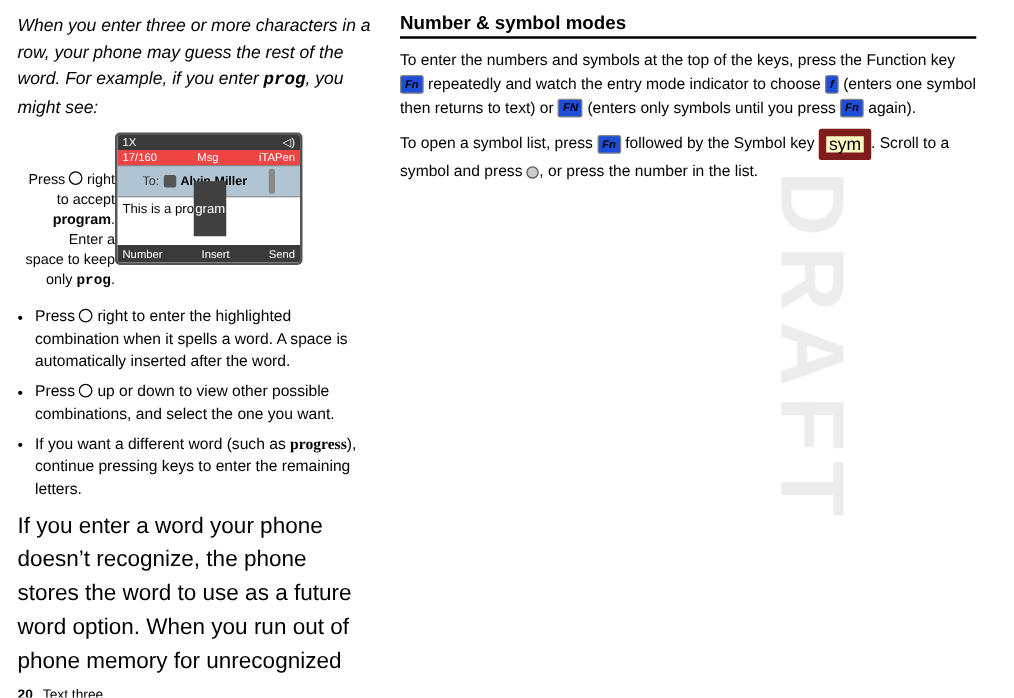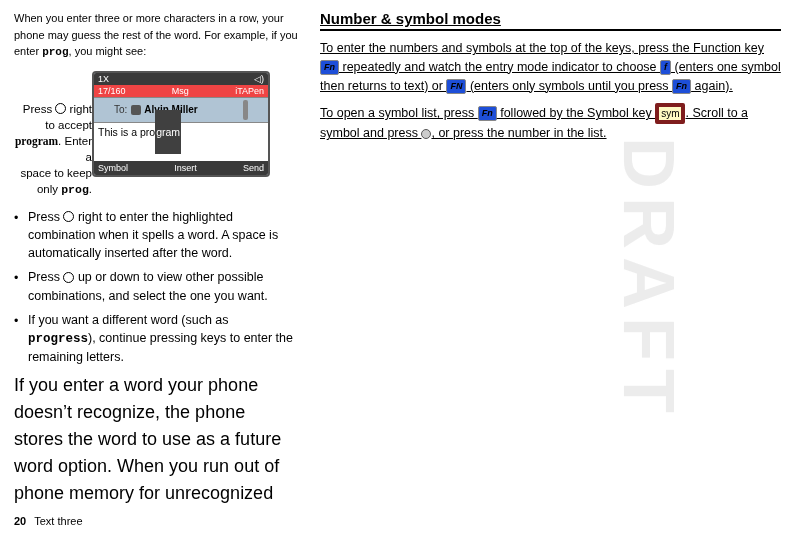--- a/index.html
+++ b/index.html
@@ -16,28 +16,28 @@
     .left-column {
       width: 310px;
       padding: 10px 12px 10px 14px;
       flex-shrink: 0;
     }
 
     .right-column {
       flex: 1;
       padding: 10px 30px 10px 10px;
       border-left: none;
-      text-decoration: underline;
     }
 
     .intro-text {
-      font-size: 11px;
+      font-size: 14px;
       line-height: 1.5;
       color: #000;
       margin-bottom: 10px;
+      font-style: italic;
     }
 
     .phone-diagram-area {
       display: flex;
       flex-direction: row;
       align-items: flex-start;
       margin-bottom: 10px;
     }
 
     .press-label {
@@ -52,21 +52,21 @@
     }
 
     .phone-screen-container {
       flex: 1;
     }
 
     .phone-screen {
       border: 2px solid #555;
       border-radius: 4px;
       background: #d0dce8;
-      width: 178px;
+      width: 150px;
       overflow: hidden;
     }
 
     .phone-status-bar {
       background: #3a3a3a;
       color: #fff;
       font-size: 9px;
       padding: 1px 4px;
       display: flex;
       justify-content: space-between;
@@ -243,23 +243,23 @@
       height: 10px;
       border-radius: 50%;
       border: 1.5px solid #555;
       background: #ccc;
       vertical-align: middle;
     }
 
     .sym-key {
       display: inline-block;
       background: #fef9c3;
-      border: 4px solid #7f1d1d;
-      border-radius: 2px;
-      font-size: 10px;
+      border: 6px solid #7f1d1d;
+      border-radius: 2px;
+      font-size: 14px;
       padding: 0 2px;
       vertical-align: middle;
       line-height: 13px;
     }
 
     .star-key {
       display: inline-block;
       background: #ccc;
       border: 1px solid #888;
       border-radius: 2px;
@@ -296,21 +296,21 @@
 </head>
 <body>
 
 <div class="left-column">
   <p class="intro-text">
     <span>When you enter three or more characters in a row, your phone may guess the rest of the word. For example, if you enter </span><span class="bold-word" style="font-family: 'Courier New', monospace; font-weight: bold;">prog</span><span>, you might see:</span>
   </p>
 
   <div class="phone-diagram-area">
     <div class="press-label">
-      <span>Press <span class="inline-btn"></span> right<br>to accept<br><span class="bold-word" style="font-family:Liberation Serif, serif;">program</span>. Enter a<br>space to keep<br>only <span class="bold-word" style="font-family:'Courier New',monospace;">prog</span>.</span>
+      <span>Press <span class="inline-btn"></span> right<br>to accept<br><span class="bold-word" style="font-family:Liberation Sans, sans-serif;">program</span>. Enter a<br>space to keep<br>only <span class="bold-word" style="font-family:'Courier New',monospace;">prog</span>.</span>
     </div>
     <div class="phone-screen-container">
       <div class="phone-screen">
 
         <div class="phone-status-bar">
           <span>1X</span>
           <span>◁)</span>
         </div>
 
         <div class="phone-counter">
@@ -324,40 +324,40 @@
           <span class="contact-icon"></span>
           <span class="contact-name">Alvin Miller</span>
           <span class="scroll-bar"></span>
         </div>
 
         <div class="phone-message-area">
           <span>This is a pro</span><span class="highlight">gram</span>
         </div>
 
         <div class="phone-options-bar">
-          <span>Symbol</span>
+          <span>Number</span>
           <span>Insert</span>
           <span>Send</span>
         </div>
       </div>
     </div>
   </div>
 
   <ul class="bullet-list">
     <li class="bullet-item">
       <span class="bullet-dot">•</span>
       <span class="bullet-text">Press <span class="inline-btn"></span> right to enter the highlighted combination when it spells a word. A space is automatically inserted after the word.</span>
     </li>
     <li class="bullet-item">
       <span class="bullet-dot">•</span>
       <span class="bullet-text">Press <span class="inline-btn"></span> up or down to view other possible combinations, and select the one you want.</span>
     </li>
     <li class="bullet-item">
       <span class="bullet-dot">•</span>
-      <span class="bullet-text">If you want a different word (such as <span class="bold-word" style="font-family:Liberation Mono, monospace;">progress</span>), continue pressing keys to enter the remaining letters.</span>
+      <span class="bullet-text">If you want a different word (such as <span class="bold-word" style="font-family:Liberation Serif, serif;">progress</span>), continue pressing keys to enter the remaining letters.</span>
     </li>
   </ul>
 
   <p class="bottom-text">
     <span>If you enter a word your phone doesn’t recognize, the phone stores the word to use as a future word option. When you run out of phone memory for unrecognized</span>
   </p>
 
   <div class="page-footer">
     <span class="page-number">20</span>
     <span>Text three</span>

